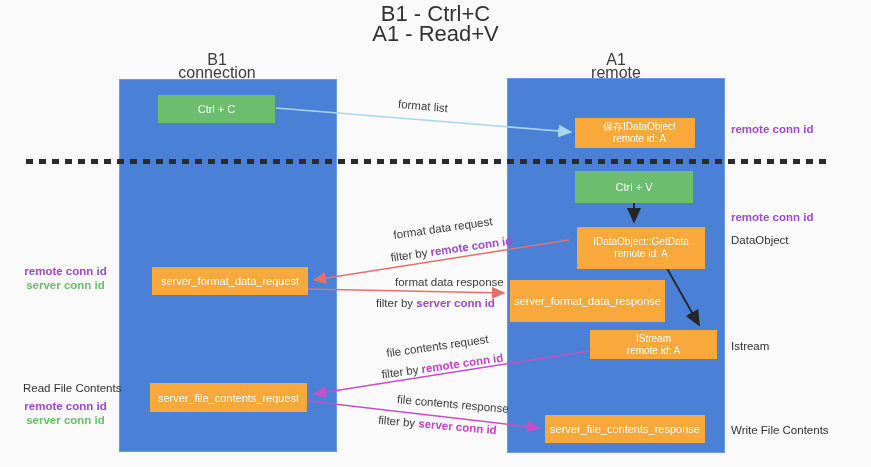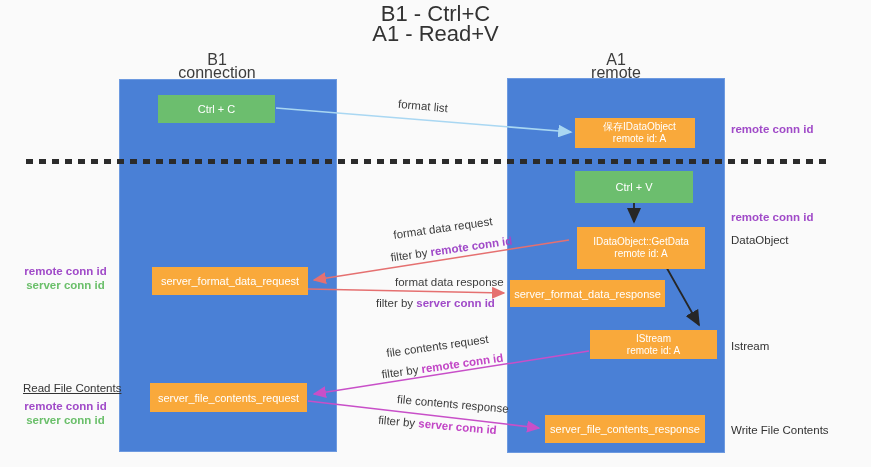--- a/index.html
+++ b/index.html
@@ -105,21 +105,21 @@
 
 <div class="abs node orange" style="left:537px;top:227px;width:128px;height:42px;margin-left:40px;">
   <span class="l2">IDataObject::GetData</span>
   <span class="l2">remote id: A</span>
 </div>
 
 <div class="abs node orange" style="left:152px;top:267px;width:156px;height:28px;">
   <span>server_format_data_request</span>
 </div>
 
-<div class="abs node orange" style="left:510px;top:280px;width:155px;height:27px;">
+<div class="abs node orange" style="left:510px;top:280px;width:155px;height:42px;">
   <span>server_format_data_response</span>
 </div>
 
 <div class="abs node orange" style="left:590px;top:330px;width:127px;height:29px;">
   <span class="l2">IStream</span>
   <span class="l2">remote id: A</span>
 </div>
 
 <div class="abs node orange" style="left:150px;top:383px;width:157px;height:29px;">
   <span>server_file_contents_request</span>
@@ -158,17 +158,17 @@
 <div class="abs side purple" style="left:731px;top:123px;">remote conn id</div>
 <div class="abs side purple" style="left:731px;top:211px;">remote conn id</div>
 <div class="abs side plain" style="left:731px;top:234px;">DataObject</div>
 <div class="abs side plain" style="left:731px;top:340px;">Istream</div>
 <div class="abs side plain" style="left:731px;top:424px;">Write File Contents</div>
 
 <div class="abs sidegroup" style="left:18px;top:264px;width:95px;">
   <div class="side purple">remote conn id</div>
   <div class="side green">server conn id</div>
 </div>
-<div class="abs side plain" style="left:23px;top:382px;text-decoration:underline;">Read File Contents</div>
+<div class="abs side plain" style="left:23px;top:382px;">Read File Contents</div>
 <div class="abs sidegroup" style="left:18px;top:399px;width:95px;">
   <div class="side purple">remote conn id</div>
   <div class="side green">server conn id</div>
 </div>
 
 </body></html>

